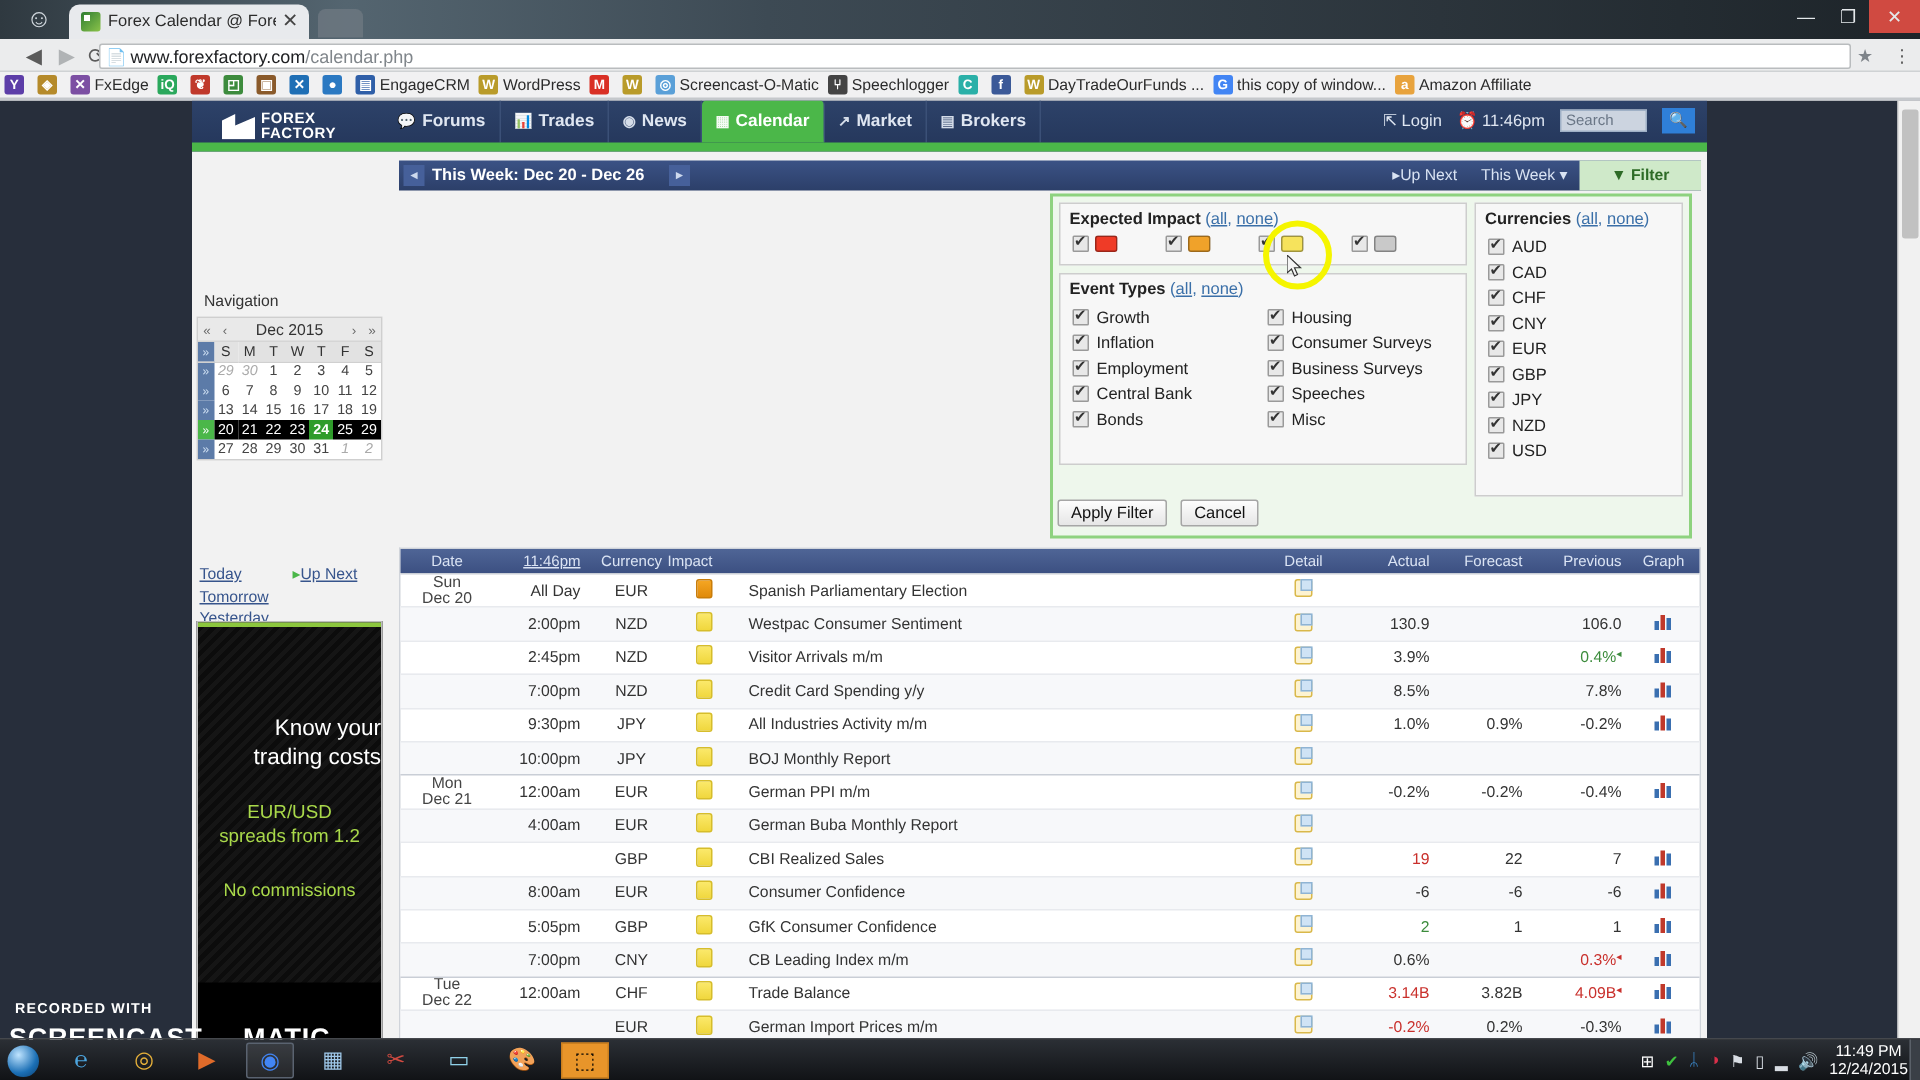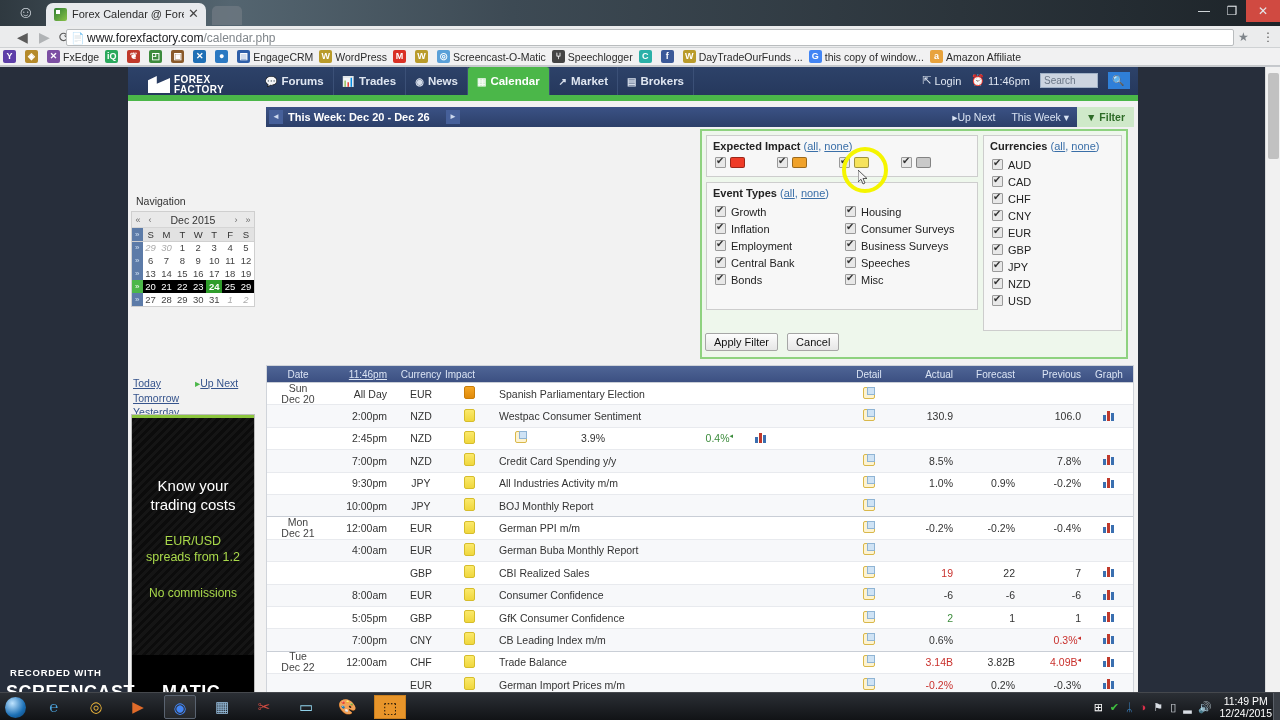--- a/index.html
+++ b/index.html
@@ -109,34 +109,34 @@
   .oanda .olg { position:absolute; left:10px; top:16px; font-size:17px; color:#1a1a1a;
      letter-spacing:.5px; font-family:"Liberation Sans",sans-serif; }
   .oanda .odot { position:absolute; left:10px; top:18px; width:14px; height:14px; border-radius:50%;
      background:#8cc63e; }
   .oanda .odot:after{content:"";position:absolute;left:4px;top:2px;width:6px;height:10px;background:#fff;
      border-radius:0 60% 0 60%;}
   .oanda .osub { position:absolute; left:28px; top:36px; font-size:8px; color:#333; letter-spacing:1px; }
   .oanda .grn { height:3px; background:#8cc63e; }
   .oanda .body { height:237px; position:relative; color:#fff; text-align:center;
      background:repeating-linear-gradient(135deg,#0c0c0c 0 3px,#151515 3px 6px); }
-  .oanda .h1 { position:absolute; top:58px; width:100%; font-size:15px; line-height:19px; }
+  .oanda .h1 { position:absolute; top:58px; width:100%; font-size:15px; line-height:19px;text-align:right; }
   .oanda .h2 { position:absolute; top:115px; width:100%; font-size:12.5px; line-height:16px; color:#a9d94a; }
   .oanda .h3 { position:absolute; top:168px; width:100%; font-size:12px; color:#a9d94a; }
 
   
   .weekbar { position:absolute; left:138px; top:40px; width:868px; height:20px;
      background:linear-gradient(#3b5285,#2c3f69); }
   .wb-arrow { position:absolute; top:3px; width:14px; height:14px; background:#46609a;
      color:#cdd9ee; font-size:8px; text-align:center; line-height:14px; }
   .wb-title { position:absolute; left:22px; top:3px; height:14px; color:#fff; font-size:11px;
      font-weight:bold; line-height:14px; }
   .wb-r { position:absolute; right:0; top:0; height:20px; display:flex; align-items:center; }
   .wb-r .it { color:#d9e3f3; font-size:10.5px; padding:0 8px; height:20px; line-height:20px; }
-  .wb-filter { background:#cfe9c9; color:#2e6b27; font-weight:bold; padding:0 9px; height:20px;
+  .wb-filter { background:#cfe9c9; color:#2e6b27; font-weight:bold; padding:0 21px; height:20px;
      line-height:20px; font-size:10.5px; }
 
   
   .fpanel { position:absolute; left:572px; top:62px; width:428px; height:230px;
      background:#eef7ec; border:2px solid #8ed27f; }
   .fp-inner { position:absolute; left:4px; top:4px; width:416px; height:196px; display:flex; gap:5px; }
   .fbox { background:#f7f7f7; border:1px solid #cdcdcd; }
   .fb-left { width:272px; }
   .fb-right { width:139px; }
   .fb-h { font-size:11px; font-weight:bold; color:#222; padding:4px 0 2px 6px; }
@@ -667,20 +667,21 @@
               <div class="c-act">130.9</div>
               <div class="c-fcs"></div>
               <div class="c-prv">106.0</div>
               <div class="c-grf"><span class="gr-ic"><i style="left:0;height:6px;background:#3a6fb0"></i><i style="left:4px;height:10px;background:#c0392b"></i><i style="left:8px;height:8px;background:#3a6fb0"></i></span></div>
             </div>
             <div class="ct-row">
               <div class="c-date"></div>
               <div class="c-time">2:45pm</div>
               <div class="c-cur">NZD</div>
               <div class="c-imp"><span class="imp-ic yel"></span></div>
+              <div class="c-evt">Visitor Arrivals m/m</div>
               <div class="c-det"><span class="det-ic"></span></div>
               <div class="c-act">3.9%</div>
               <div class="c-fcs"></div>
               <div class="c-prv val-grn">0.4%<span class="rev">◂</span></div>
               <div class="c-grf"><span class="gr-ic"><i style="left:0;height:6px;background:#3a6fb0"></i><i style="left:4px;height:10px;background:#c0392b"></i><i style="left:8px;height:8px;background:#3a6fb0"></i></span></div>
             </div>
             <div class="ct-row alt">
               <div class="c-date"></div>
               <div class="c-time">7:00pm</div>
               <div class="c-cur">NZD</div>

